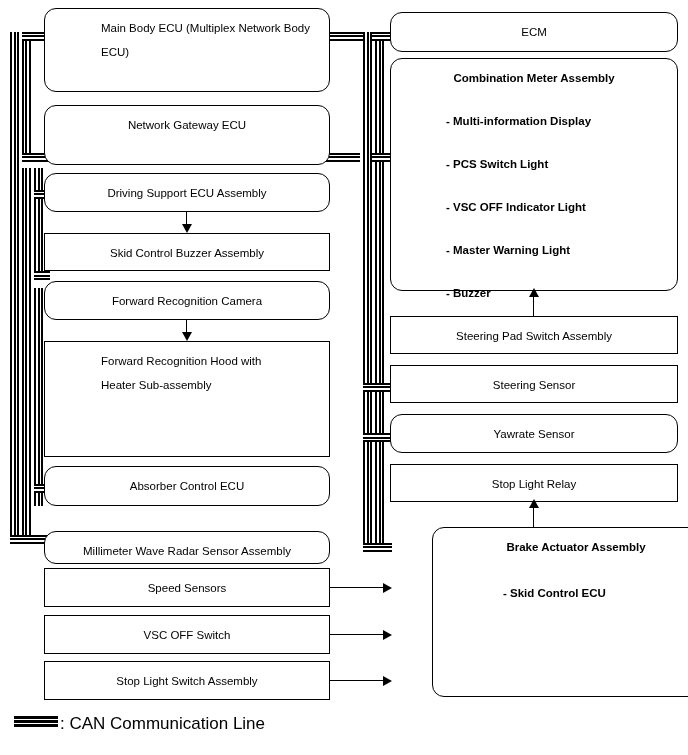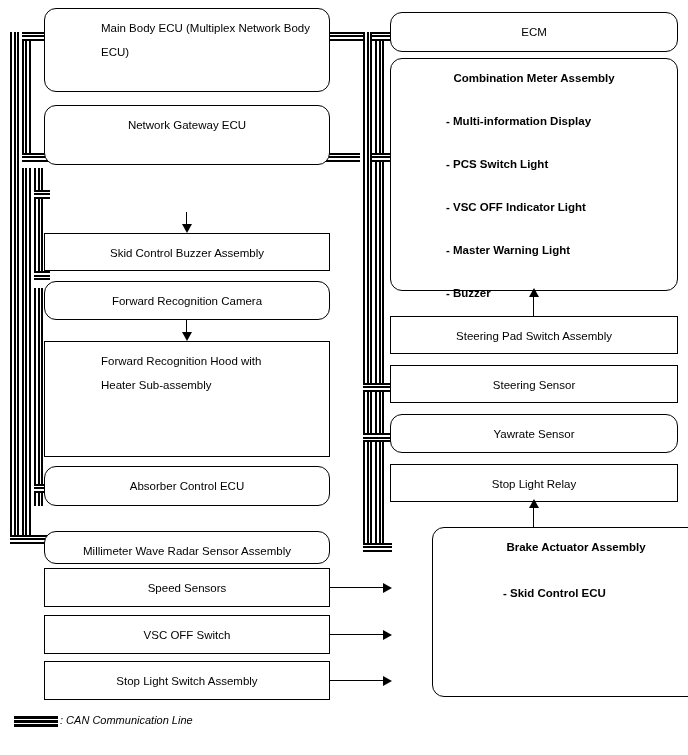--- a/index.html
+++ b/index.html
@@ -88,21 +88,21 @@
     background:
       linear-gradient(to bottom,
         #000 0px,#000 2.6px,
         #fff 2.6px,#fff 4.2px,
         #000 4.2px,#000 6.8px,
         #fff 6.8px,#fff 8.4px,
         #000 8.4px,#000 11px);
   }
   .legend-txt{
     position:absolute;left:46px;top:2px;
-    font-size:11px;color:#000;white-space:nowrap;font-style:italic;
+    font-size:17px;color:#000;white-space:nowrap;
   }
 </style>
 </head>
 <body>
 
 <div id="canvas">
 
   <div class="canv" style="left:10px;top:32px;height:512px;"></div>
   <div class="canv" style="left:22px;top:32px;height:130px;"></div>
   <div class="canv" style="left:22px;top:168px;height:376px;"></div>
@@ -130,20 +130,23 @@
 
   <div class="box rounded hang" style="left:44px;top:8px;width:286px;height:84px;">
     <span class="ttl">Main Body ECU (Multiplex Network Body
 ECU)</span>
   </div>
 
   <div class="box rounded" style="left:44px;top:105px;width:286px;height:60px;">
     <span class="ttl">Network Gateway ECU</span>
   </div>
 
+  <div class="box rounded" style="left:44px;top:173px;width:286px;height:39px;">
+    <span class="ttl">Driving Support ECU Assembly</span>
+  </div>
 
   <div class="arrow-v" style="left:186px;top:212px;height:18px;"></div>
   <div class="head-d" style="left:182px;top:224px;"></div>
 
   <div class="box" style="left:44px;top:233px;width:286px;height:38px;">
     <span class="ttl">Skid Control Buzzer Assembly</span>
   </div>
 
   <div class="box rounded" style="left:44px;top:281px;width:286px;height:39px;">
     <span class="ttl">Forward Recognition Camera</span>

